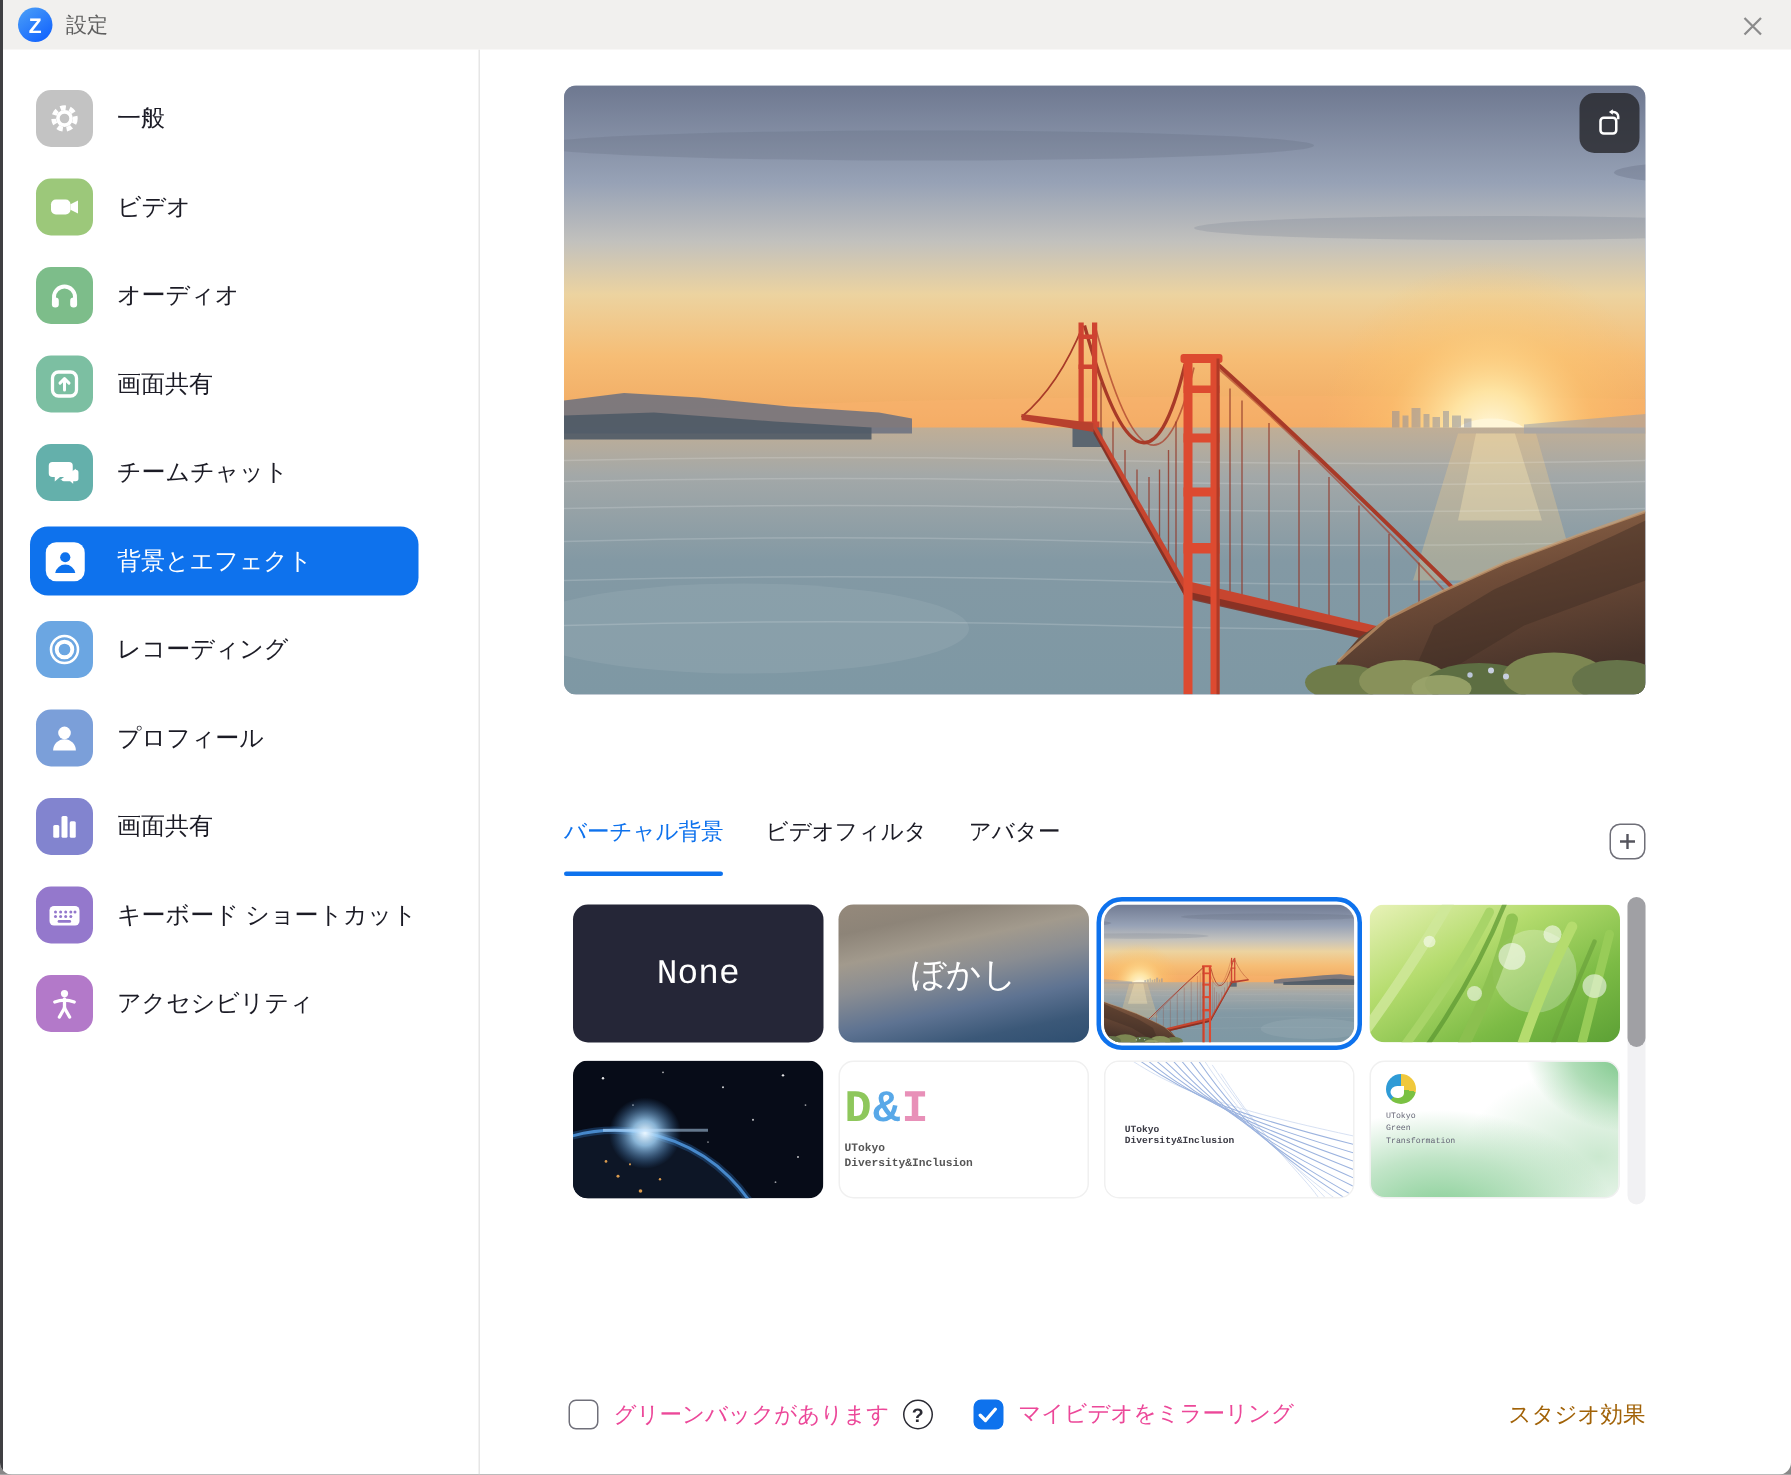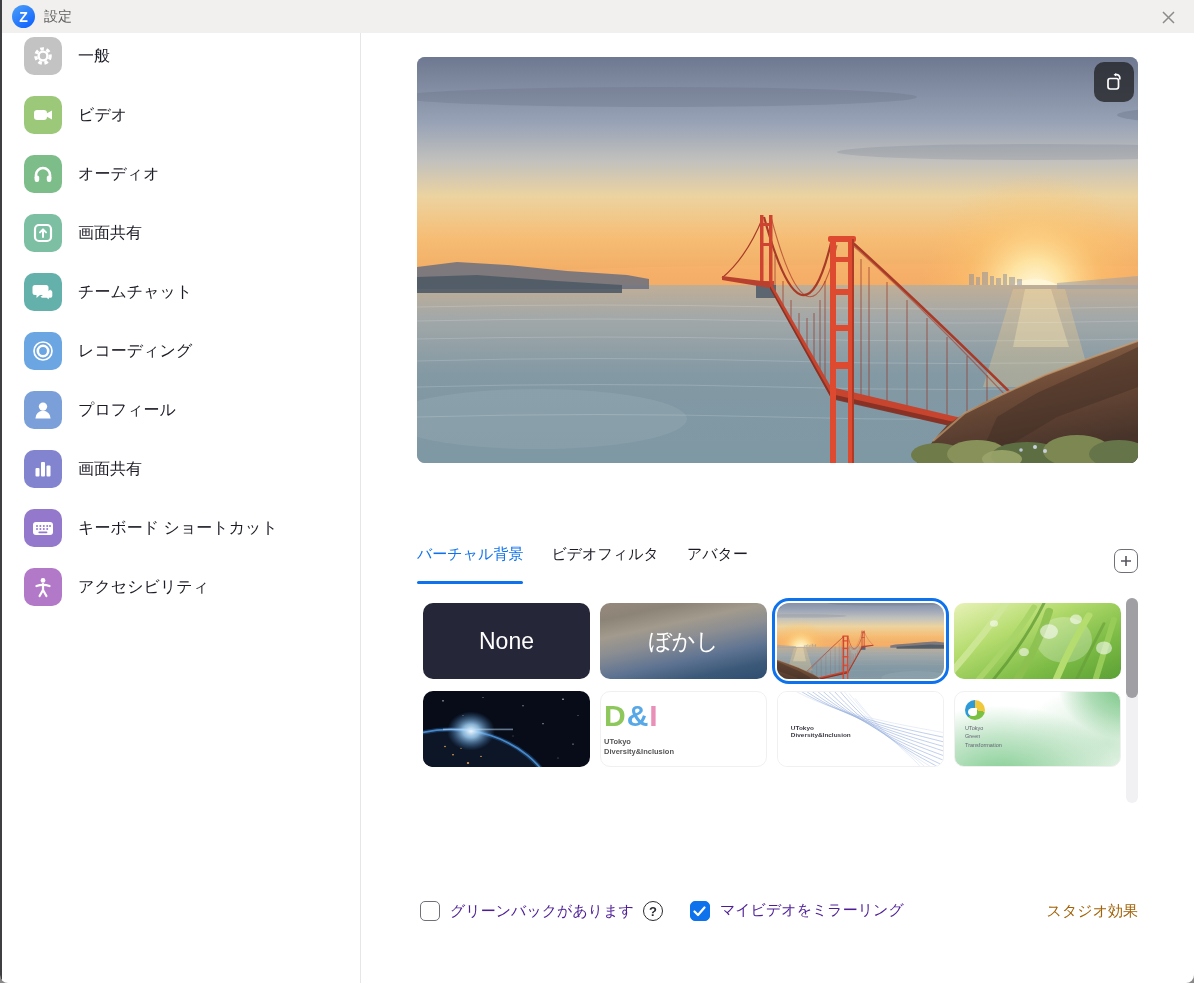--- a/index.html
+++ b/index.html
@@ -11,21 +11,21 @@
 
   
   .titlebar { height:33px; background:#f1f0ee; display:flex; align-items:center; padding:0 12px; position:relative; }
   .zlogo { width:23px; height:23px; border-radius:50%; background:linear-gradient(145deg,#4da1f7,#0b5cff);
            color:#fff; font-weight:bold; font-size:14px; display:flex; align-items:center; justify-content:center; margin-right:9px; }
   .wtitle { font-size:14px; color:#5f5f5f; }
   .closebtn { position:absolute; right:14px; top:5px; width:24px; height:24px; display:flex; align-items:center; justify-content:center; cursor:pointer; }
 
   
   .bodywrap { display:flex; height:950px; }
-  .sidebar { width:361px; border-right:1px solid #e6e6e6; flex:none; }
+  .sidebar { width:320px; border-right:1px solid #e6e6e6; padding-top:23px; flex:none; }
   .sitem { height:46px; margin:0 40px 13px 20px; display:flex; align-items:center; padding-left:4px; border-radius:12px; cursor:pointer; }
   .sitem .icn { width:38px; height:38px; border-radius:10px; margin-right:16px; flex:none;
                 display:flex; align-items:center; justify-content:center; }
   .sitem .lbl { font-size:16px; color:#1b1b25; white-space:nowrap; }
   .sitem.selected { background:#0e72ed; }
   .sitem.selected .lbl { color:#fff; }
   .sitem.selected .icn { background:transparent; }
   .c-gray{background:#c3c3c3}.c-green1{background:#9cc87a}.c-green2{background:#7dbd8a}
   .c-teal1{background:#7cbfa2}.c-teal2{background:#64b0ab}.c-blue1{background:#6ba6e2}
   .c-blue2{background:#7b9fd9}.c-indigo{background:#8284cf}.c-purple{background:#9478cc}.c-violet{background:#b379c9}
@@ -39,22 +39,22 @@
 
   .tabsrow { margin-top:82px; display:flex; align-items:center; width:721px; }
   .tab { font-size:15px; color:#1b1b25; margin-right:28px; padding-bottom:20px; position:relative; cursor:pointer; }
   .tab.active { color:#0e72ed; }
   .tab.active::after { content:""; position:absolute; left:0; right:0; bottom:0; height:3px; background:#0e72ed; border-radius:2px; }
   .addbtn { margin-left:auto; margin-top:-8px; width:24px; height:24px; border:1.5px solid #6f6f78; border-radius:7px;
             display:flex; align-items:center; justify-content:center; cursor:pointer; background:#fff; }
 
   .gallery { margin-top:19px; margin-left:6px; width:698px; position:relative; }
   .grid { display:grid; grid-template-columns:repeat(4,167px); gap:12px 10px; }
-  .tile { width:167px; height:76px; border-radius:10px; overflow:hidden; position:relative; cursor:pointer;
-          display:flex; align-items:center; justify-content:center; background:#fff; }
+  .tile { width:167px; height:92px; border-radius:10px; overflow:hidden; position:relative; cursor:pointer;
+          display:flex; align-items:center; justify-content:center; background:#fff;font-family:Liberation Mono, monospace; }
   .tile svg.fill { position:absolute; inset:0; width:100%; height:100%; }
   .tile.sel { outline:3px solid #0e72ed; outline-offset:2px; border-radius:12px; }
   .tile.whitebg { border:1px solid #f0f0f0; }
   .t-none { background:#252637; }
   .t-none .tlabel { color:#fff; font-size:23px; }
   .t-blur { background:linear-gradient(168deg,#95897b 0%,#8d8478 16%,#a29a8d 32%,#8a8d92 48%,#5e7392 68%,#3b5878 85%,#2e4e70 100%); }
   .t-blur .tlabel { color:#fff; font-size:23px; }
   .tile .art-mir { position:absolute; inset:0; width:100%; height:100%; transform:scaleX(-1); }
   .scrolltrack { position:absolute; left:703px; top:-5px; width:12px; height:205px; background:#f1f1f3; border-radius:6px; }
   .scrollthumb { width:12px; height:100px; background:#a0a0a4; border-radius:6px; }
@@ -73,21 +73,21 @@
   .gx-inner { position:absolute; left:10px; top:8px; }
   .gx-logo { width:20px; height:20px; border-radius:50%;
       background:conic-gradient(#f0c83c 0 28%, #7ac143 28% 62%, #2f9bd6 62% 100%); position:relative; }
   .gx-logo::after { content:""; position:absolute; left:3px; top:8px; width:9px; height:8px; background:#fff; border-radius:50% 0 40% 50%; }
   .gx-text { margin-top:4px; font-size:5.5px; color:#667; line-height:1.5; }
 
   
   .footer { margin-top:134px; margin-left:3px; width:718px; display:flex; align-items:center; }
   .chkbox { width:20px; height:20px; border-radius:5px; border:1.5px solid #70707a; background:#fff; margin-right:10px; flex:none; cursor:pointer; }
   .chkbox.checked { background:#0e72ed; border-color:#0e72ed; display:flex; align-items:center; justify-content:center; }
-  .chklabel { font-size:15px; color:#4c1d95; cursor:pointer; }
+  .chklabel { font-size:15px; color:#ec4899; cursor:pointer; }
   .helpbtn { width:20px; height:20px; border-radius:50%; border:1.6px solid #2a2a33; color:#2a2a33;
              font-size:13px; font-weight:bold; display:flex; align-items:center; justify-content:center; margin-left:9px; cursor:pointer; }
   .mirrorgrp { display:flex; align-items:flex-start; margin-left:27px; }
   .studiolink { margin-left:auto; font-size:15px; color:#a16207; cursor:pointer; }
   .hiddefs { position:absolute; width:0; height:0; overflow:hidden; }
 </style>
 </head>
 <body>
 
 <svg class="hiddefs" aria-hidden="true">
@@ -282,20 +282,30 @@
       <div class="sitem">
         <span class="icn c-teal2">
           <svg width="24" height="24" viewBox="0 0 24 24">
               <path d="M4,5 h11 a2.5,2.5 0 0 1 2.5,2.5 v5 a2.5,2.5 0 0 1 -2.5,2.5 h-6 l-3.5,3 v-3 h-1.5 a2.5,2.5 0 0 1 -2.5,-2.5 v-5 A2.5,2.5 0 0 1 4,5 Z" fill="#fff"></path>
               <path d="M19.5,9.5 a2.5,2.5 0 0 1 2.5,2.5 v4 a2.5,2.5 0 0 1 -2.5,2.5 h-1 v2.5 l-3,-2.5 h-4 a2.5,2.5 0 0 1 -2.3,-1.6" fill="#fff" stroke="#64b0ab" stroke-width="1.4"></path>
             </svg>
         </span>
         <span class="lbl">チームチャット</span>
       </div>
 
+      <div class="sitem selected">
+        <span class="icn">
+          <svg width="27" height="27" viewBox="0 0 27 27">
+              <rect x="0.5" y="0.5" width="26" height="26" rx="7" fill="#fff"></rect>
+              <circle cx="13.5" cy="10.5" r="3.4" fill="#0e72ed"></circle>
+              <path d="M6.8,21 a6.8,6.8 0 0 1 13.4,0 Z" fill="#0e72ed"></path>
+            </svg>
+        </span>
+        <span class="lbl">背景とエフェクト</span>
+      </div>
 
       <div class="sitem">
         <span class="icn c-blue1">
           <svg width="24" height="24" viewBox="0 0 24 24">
               <circle cx="12" cy="12" r="9" fill="none" stroke="#fff" stroke-width="1.7"></circle>
               <circle cx="12" cy="12" r="5.2" fill="none" stroke="#fff" stroke-width="2.6"></circle>
             </svg>
         </span>
         <span class="lbl">レコーディング</span>
       </div>

